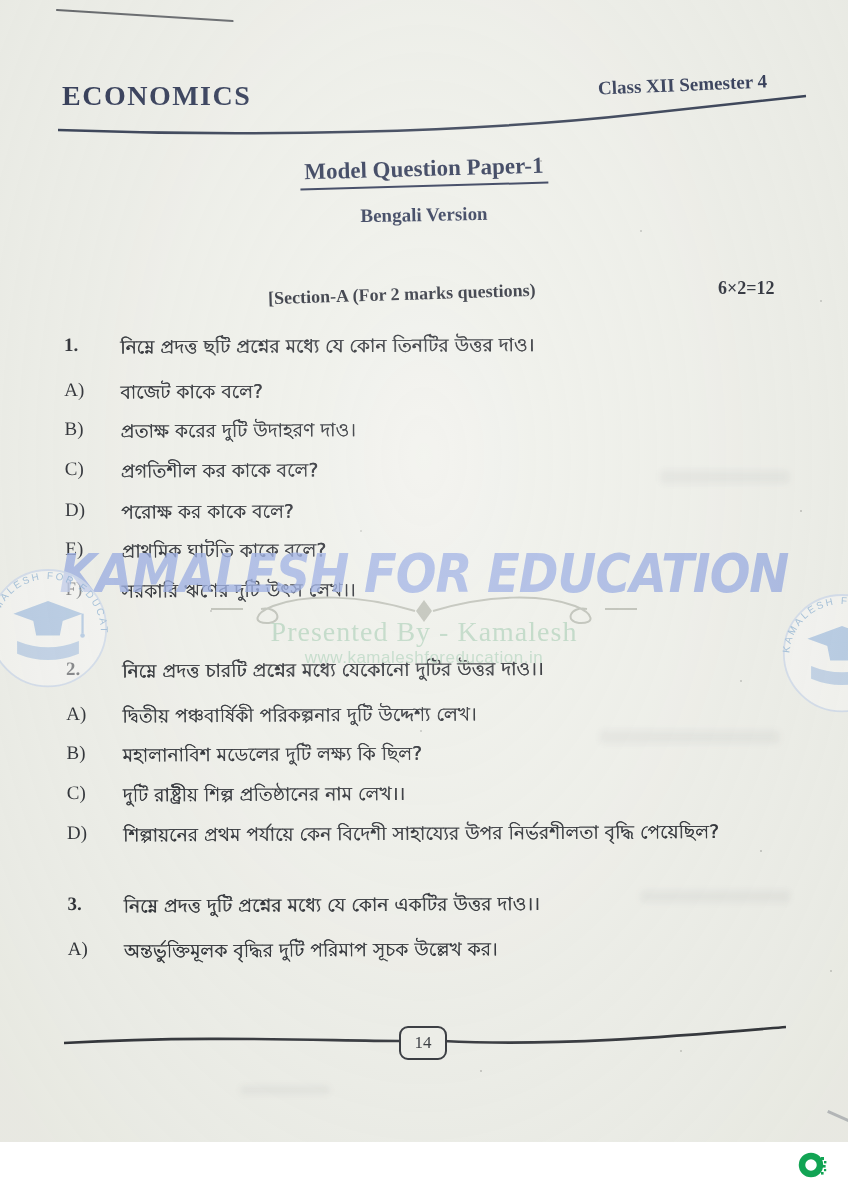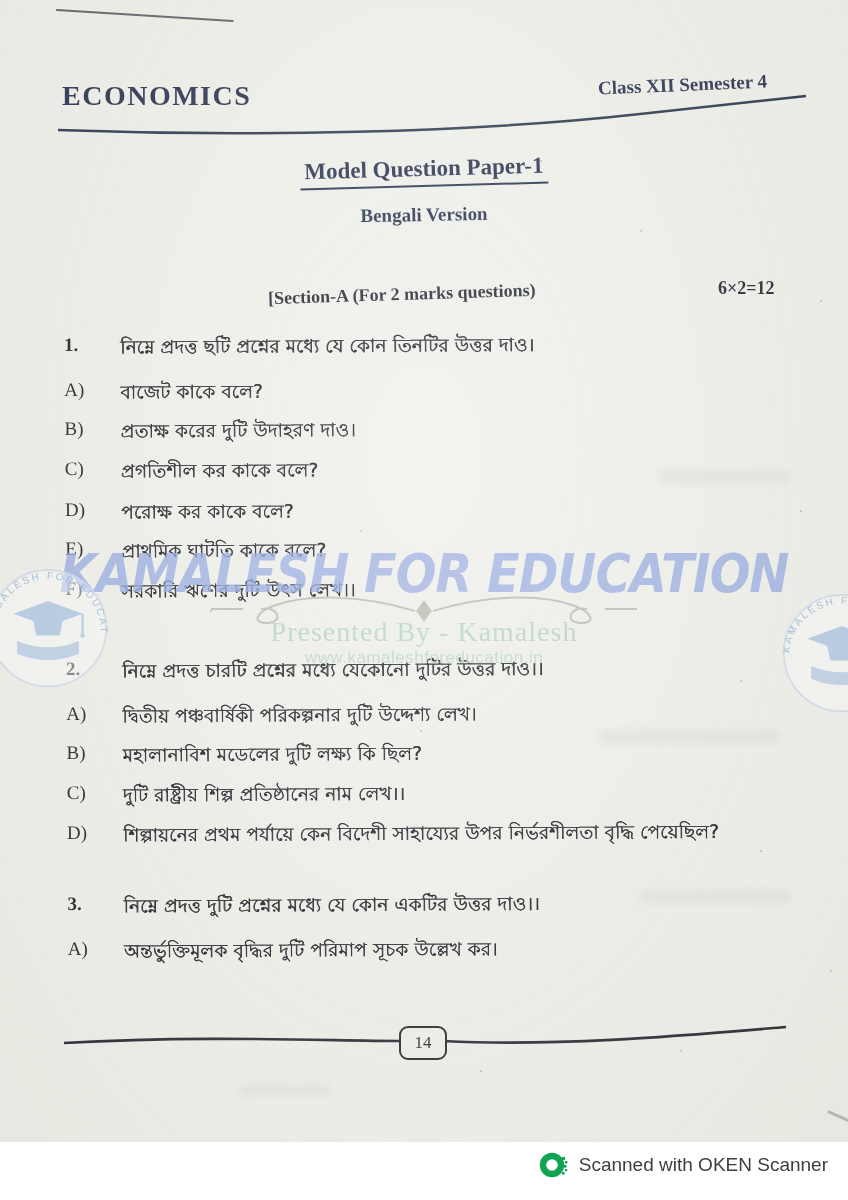--- a/index.html
+++ b/index.html
@@ -256,14 +256,13 @@
     <circle cx="13" cy="15" r="9" fill="none" stroke="#12a454" stroke-width="6.5"></circle>
     <circle cx="13" cy="15" r="5" fill="#ffffff"></circle>
     <g fill="#12a454">
       <rect x="23" y="7" width="3" height="3"></rect>
       <rect x="26" y="11" width="2.4" height="2.4"></rect>
       <rect x="25" y="15" width="2.6" height="2.6"></rect>
       <rect x="26" y="19" width="2.2" height="2.2"></rect>
       <rect x="23" y="22" width="2.6" height="2.6"></rect>
     </g>
   </svg>
-  <span class="ftext">Scanned with OKEN Scanner</span>
 </div>
 
 </body></html>

